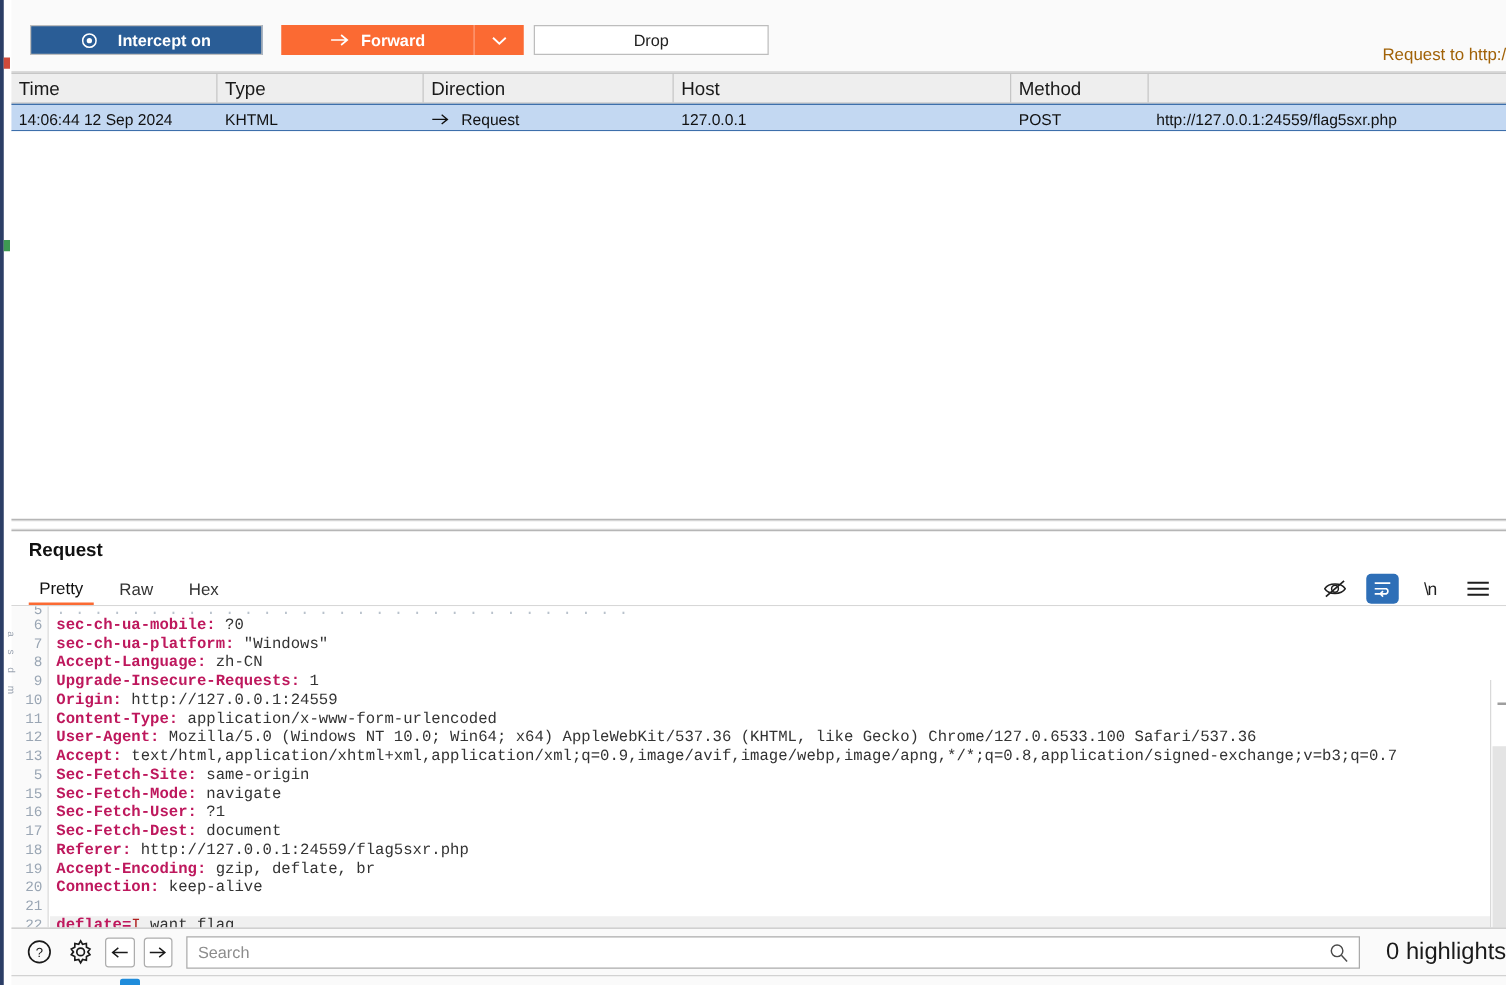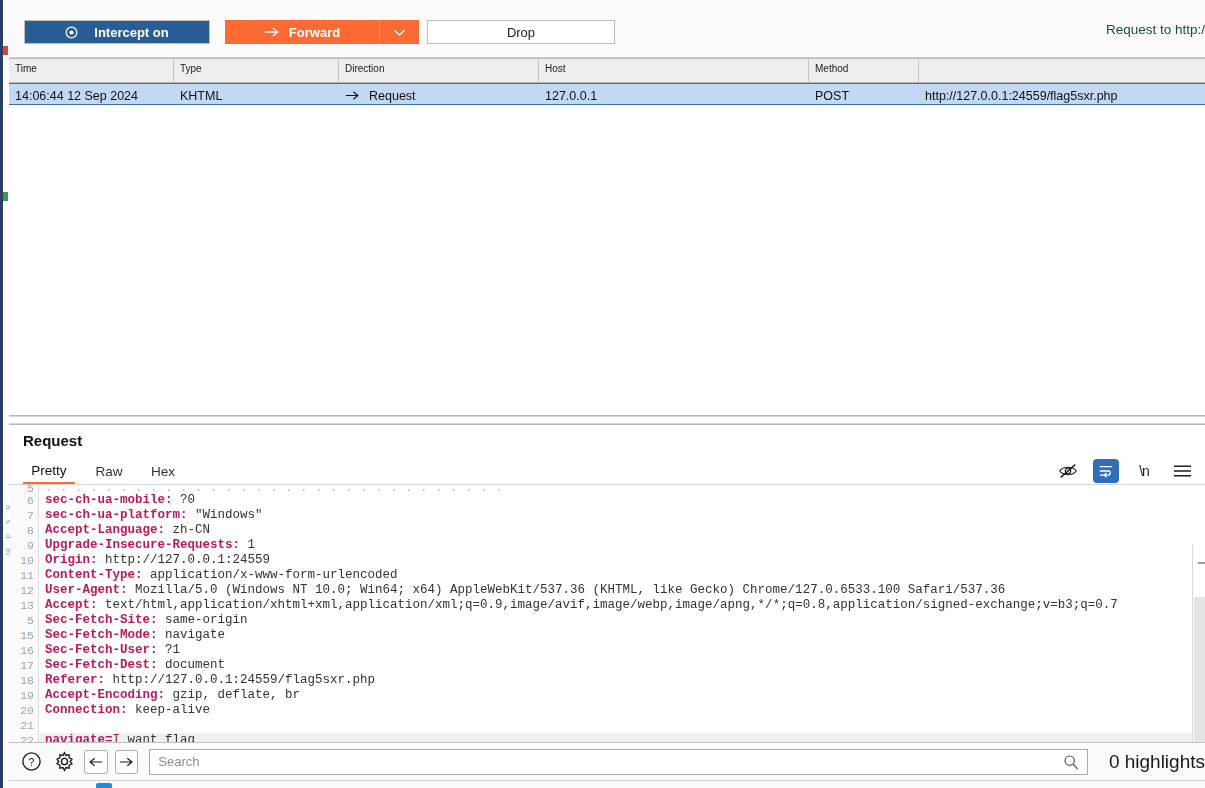--- a/index.html
+++ b/index.html
@@ -46,32 +46,32 @@
     position:absolute; left:370px; top:20px; width:40px; height:24px;
     background:#fb6a33; color:#fff; border:none;
     border-left:1px solid #fd9068;
     display:flex; align-items:center; justify-content:center; font-size:12px;
   }
   #drop-btn {
     left:418px; width:188px; background:#ffffff; color:#222;
     border:1px solid #bdbdbd; font-weight:normal;
   }
   #request-to {
-    position:absolute; right:0px; top:22px; font-size:13.5px; color:#14532d;
+    position:absolute; right:0px; top:36px; font-size:13.5px; color:#a16207;
     white-space:nowrap;
   }
 
   
   #proxy-table { position:absolute; left:9px; top:58px; width:1196px; height:357px; background:#fff; }
   #table-head {
     display:flex; height:25px; background:#eeeeee;
     border-top:1px solid #b9b9b9; border-bottom:1px solid #b9b9b9;
   }
   #table-head .th {
-    font-size:10px; color:#1a1a1a; padding:4px 0 0 6px;
+    font-size:15px; color:#1a1a1a; padding:4px 0 0 6px;
     border-right:1px solid #c6c6c6; overflow:hidden; white-space:nowrap;
   }
   #table-row {
     display:flex; height:22px; background:#c3d8f2;
     border-top:1px solid #3d6fab; border-bottom:1px solid #3d6fab;
   }
   #table-row .td {
     font-size:12.5px; color:#111; padding:3px 0 0 6px;
     overflow:hidden; white-space:nowrap; display:flex; align-items:center; gap:9px;
   }
@@ -313,21 +313,21 @@
       <div class="line"><span class="hk">User-Agent:</span><span class="hv"> Mozilla/5.0 (Windows NT 10.0; Win64; x64) AppleWebKit/537.36 (KHTML, like Gecko) Chrome/127.0.6533.100 Safari/537.36</span></div>
       <div class="line"><span class="hk">Accept:</span><span class="hv"> text/html,application/xhtml+xml,application/xml;q=0.9,image/avif,image/webp,image/apng,*/*;q=0.8,application/signed-exchange;v=b3;q=0.7</span></div>
       <div class="line"><span class="hk">Sec-Fetch-Site:</span><span class="hv"> same-origin</span></div>
       <div class="line"><span class="hk">Sec-Fetch-Mode:</span><span class="hv"> navigate</span></div>
       <div class="line"><span class="hk">Sec-Fetch-User:</span><span class="hv"> ?1</span></div>
       <div class="line"><span class="hk">Sec-Fetch-Dest:</span><span class="hv"> document</span></div>
       <div class="line"><span class="hk">Referer:</span><span class="hv"> http://127.0.0.1:24559/flag5sxr.php</span></div>
       <div class="line"><span class="hk">Accept-Encoding:</span><span class="hv"> gzip, deflate, br</span></div>
       <div class="line"><span class="hk">Connection:</span><span class="hv"> keep-alive</span></div>
       <div class="line">&nbsp;</div>
-      <div class="line body"><span class="hk">navigate=</span><span class="hr">I</span><span class="hv"> want flag</span></div>
+      <div class="line body"><span class="hk">deflate=</span><span class="hr">I</span><span class="hv"> want flag</span></div>
     </div>
 
     <div id="v-scroll">
       <div class="tick" style="top:18px;"></div>
       <div class="tick" style="top:58px;"></div>
       <div class="tick" style="top:98px;"></div>
       <div class="tick" style="top:140px;"></div>
       <div class="tick" style="top:178px;"></div>
       <div id="v-thumb"></div>
     </div>

